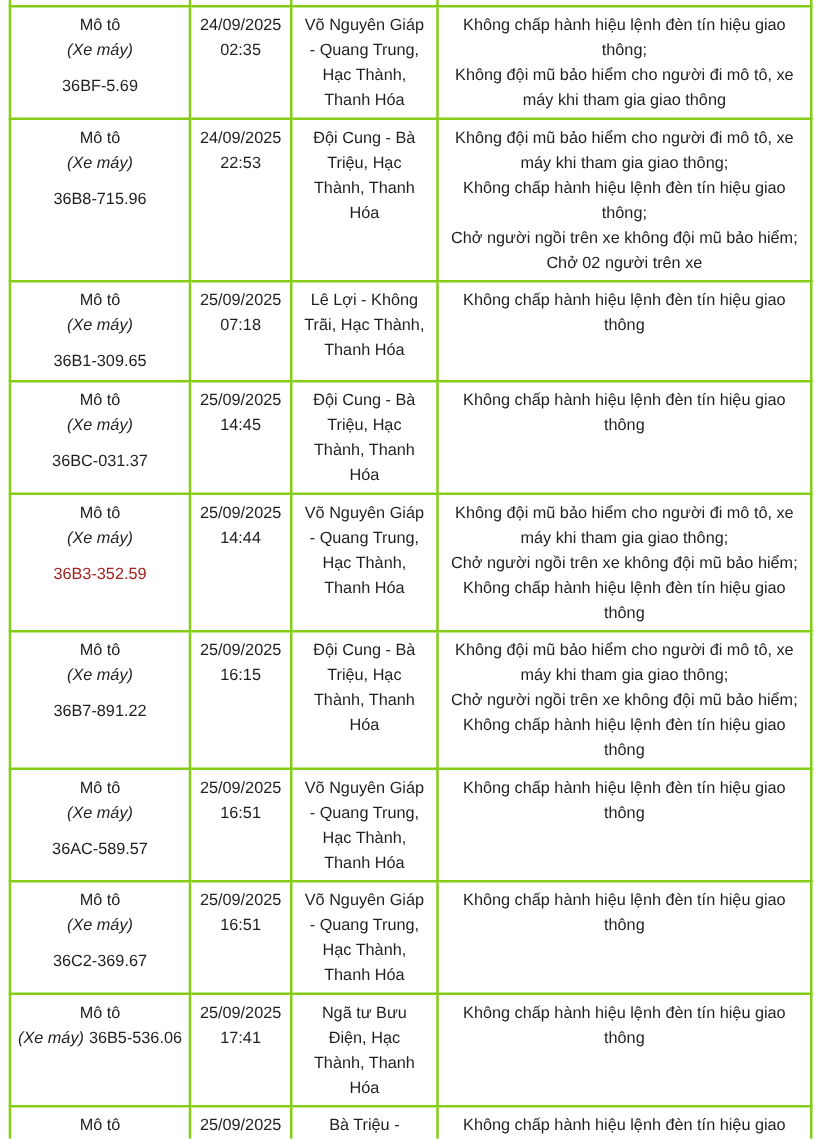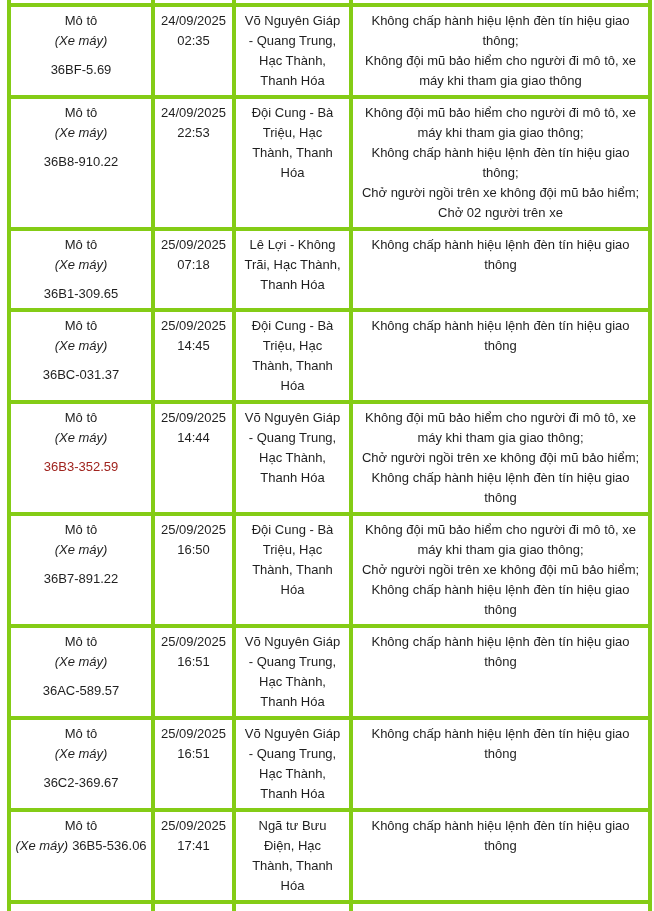--- a/index.html
+++ b/index.html
@@ -13,21 +13,21 @@
     line-height: 20px;
     color: #1f1f1f;
   }
   table.grid {
     border-collapse: collapse;
     table-layout: fixed;
     width: 641px;
     margin-left: 7px;
   }
   table.grid td {
-    border: 4px solid #84cc16;
+    border: 2px solid #84cc16;
     vertical-align: top;
     text-align: center;
     padding: 4px 4px;
     overflow: hidden;
   }
   tr.partial td { border-top: 0; padding: 0; }
   
   col.c1 { width: 144px; }
   col.c2 { width: 81px; }
   col.c3 { width: 117px; }
@@ -86,21 +86,21 @@
     </td>
     <td class="c-vio violations">
             <div class="violation-line">Không chấp hành hiệu lệnh đèn tín hiệu giao thông;</div>
             <div class="violation-line">Không đội mũ bảo hiểm cho người đi mô tô, xe máy khi tham gia giao thông</div>
           </td>
   </tr>
         <tr>
     <td class="c-vehicle">
       <div class="vtype">Mô tô</div>
       <div class="vsub"><i>(Xe máy)</i></div>
-      <div class="vplate">36B8-910.22</div>
+      <div class="vplate">36B8-715.96</div>
     </td>
     <td class="c-dt">
       <div>24/09/2025</div>
       <div>22:53</div>
     </td>
     <td class="c-loc">
       <div>Đội Cung - Bà Triệu, Hạc Thành, Thanh Hóa</div>
     </td>
     <td class="c-vio violations">
             <div class="violation-line">Không đội mũ bảo hiểm cho người đi mô tô, xe máy khi tham gia giao thông;</div>
@@ -163,21 +163,21 @@
           </td>
   </tr>
         <tr>
     <td class="c-vehicle">
       <div class="vtype">Mô tô</div>
       <div class="vsub"><i>(Xe máy)</i></div>
       <div class="vplate">36B7-891.22</div>
     </td>
     <td class="c-dt">
       <div>25/09/2025</div>
-      <div>16:50</div>
+      <div>16:15</div>
     </td>
     <td class="c-loc">
       <div>Đội Cung - Bà Triệu, Hạc Thành, Thanh Hóa</div>
     </td>
     <td class="c-vio violations">
             <div class="violation-line">Không đội mũ bảo hiểm cho người đi mô tô, xe máy khi tham gia giao thông;</div>
             <div class="violation-line">Chở người ngồi trên xe không đội mũ bảo hiểm;</div>
             <div class="violation-line">Không chấp hành hiệu lệnh đèn tín hiệu giao thông</div>
           </td>
   </tr>

